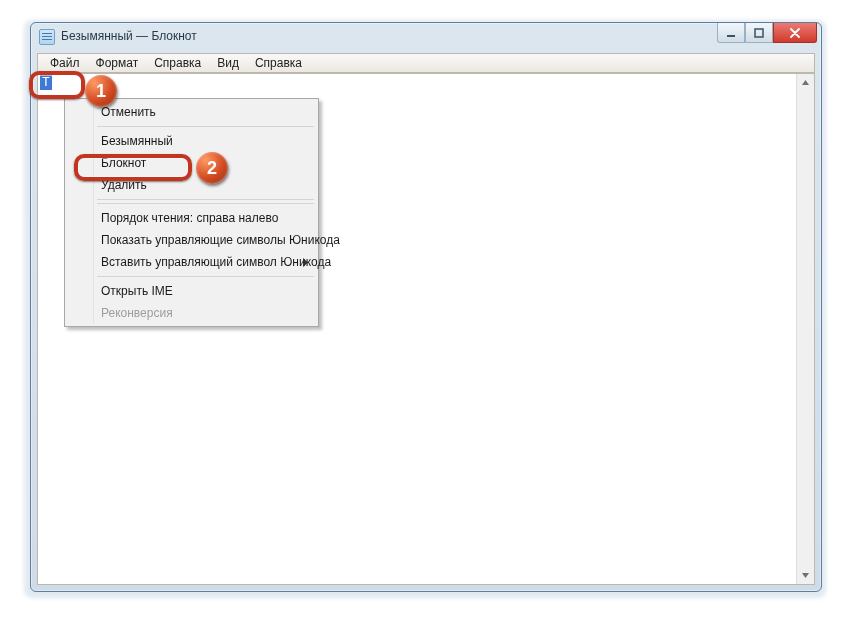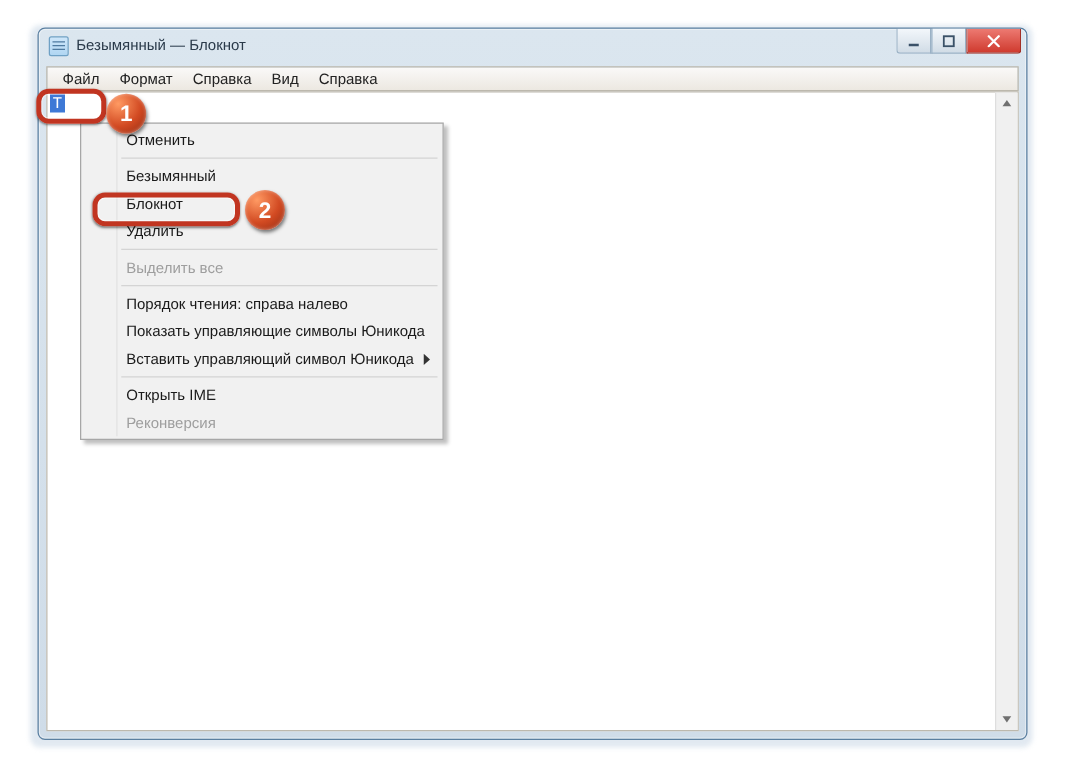--- a/index.html
+++ b/index.html
@@ -133,21 +133,21 @@
     background:#3e79d6;
     color:#fff;
     font-family: Consolas, "Courier New", monospace;
     font-size:13px;
     line-height:15px;
   }
 
   .context-menu {
     position:absolute;
     left:64px; top:98px;
-    width:291px;
+    width:255px;
     background:#f1f1f1;
     border:1px solid #a7a7a7;
     box-shadow: 3px 3px 3px rgba(0,0,0,0.25);
     padding:2px;
     box-sizing:border-box;
   }
   .cm-gutter {
     position:absolute;
     left:2px; top:2px; bottom:2px;
     width:26px;
@@ -257,21 +257,20 @@
 
 <div class="context-menu">
   <div class="cm-gutter"></div>
 
   <div class="cm-item">Отменить</div>
   <div class="cm-sep"></div>
   <div class="cm-item">Безымянный</div>
   <div class="cm-item">Блокнот</div>
   <div class="cm-item">Удалить</div>
   <div class="cm-sep"></div>
-  <div class="cm-item disabled">Выделить все</div>
   <div class="cm-sep"></div>
   <div class="cm-item">Порядок чтения: справа налево</div>
   <div class="cm-item">Показать управляющие символы Юникода</div>
   <div class="cm-item">
     <span>Вставить управляющий символ Юникода</span>
     <span class="submenu-arrow">
       <svg width="6" height="9" viewBox="0 0 6 9">
           <path d="M1 0 L6 4.5 L1 9 Z" fill="#333"></path>
         </svg>
     </span>

